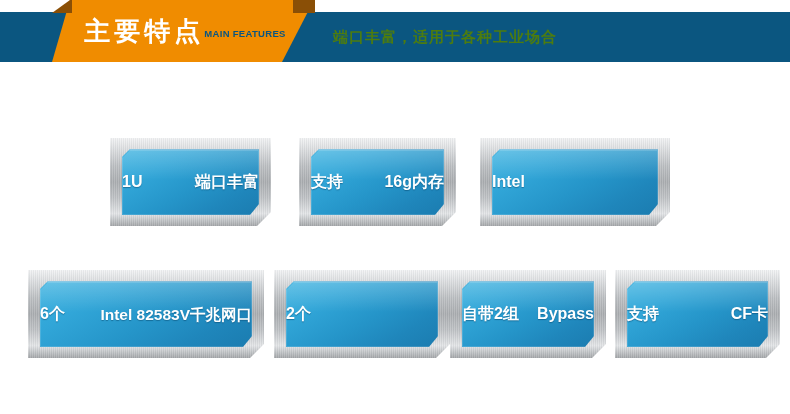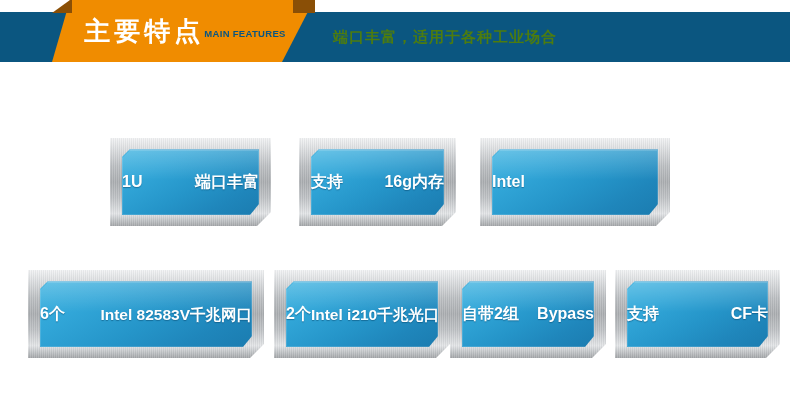--- a/index.html
+++ b/index.html
@@ -248,21 +248,20 @@
         <span class="sheen"></span>
         <div class="chip-line line-top">6个</div>
         <div class="chip-line line-bot">Intel 82583V千兆网口</div>
       </div>
     </div>
 
     <div class="chip" id="chip-fiber">
       <div class="chip-inner">
         <span class="sheen"></span>
         <div class="chip-line line-top">2个</div>
-        <div class="chip-line line-bot">Intel i210千兆光口</div>
       </div>
     </div>
 
     <div class="chip" id="chip-bypass">
       <div class="chip-inner">
         <span class="sheen"></span>
         <div class="chip-line line-top">自带2组</div>
         <div class="chip-line line-bot">Bypass</div>
       </div>
     </div>

